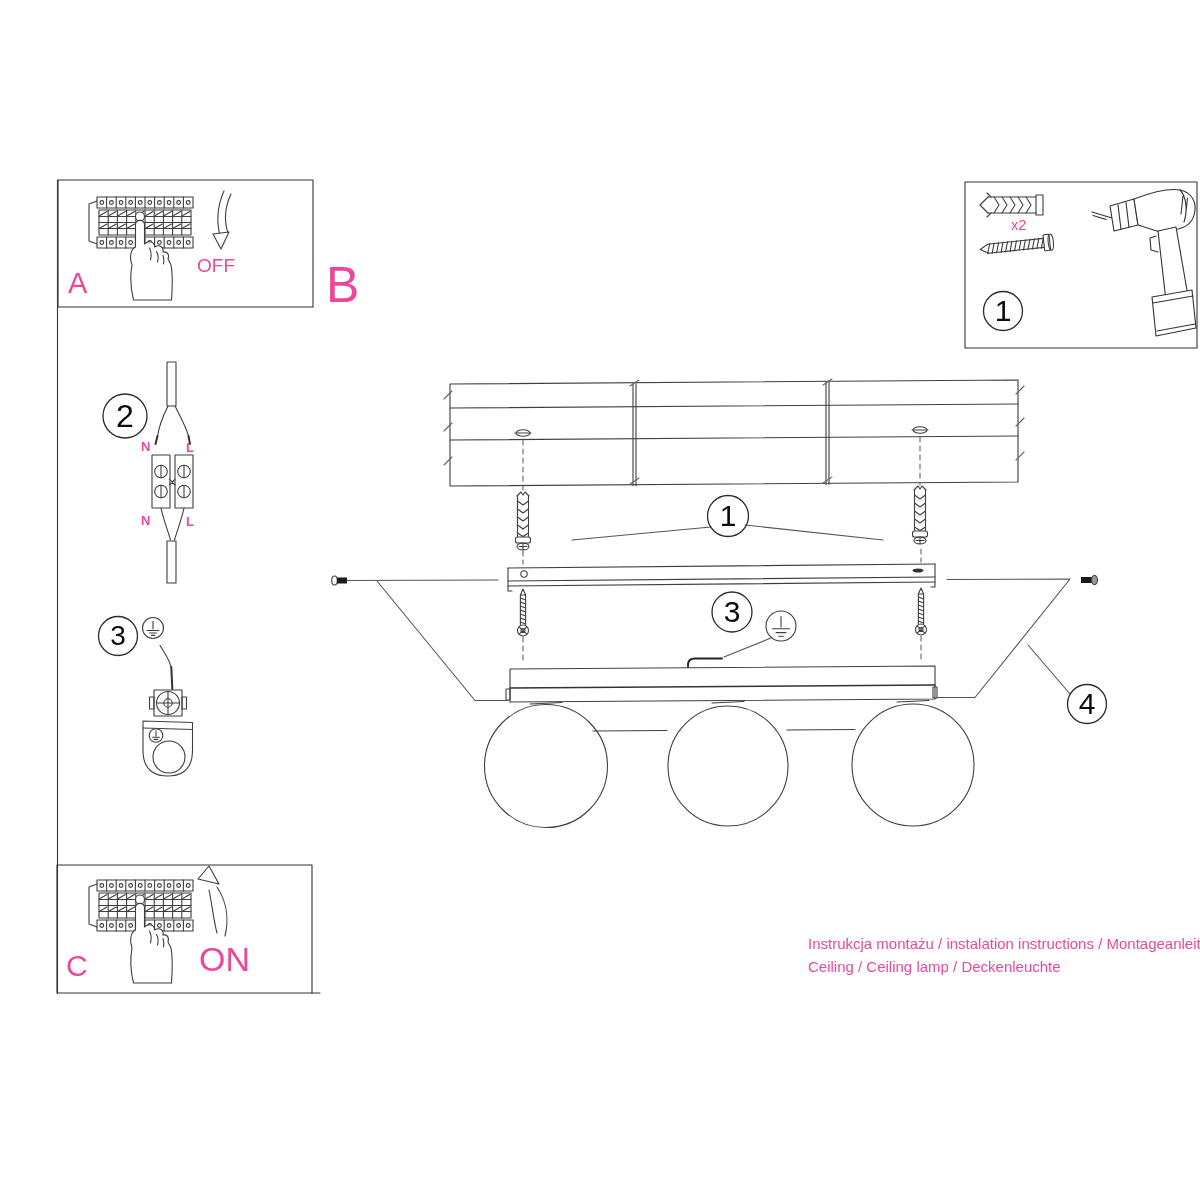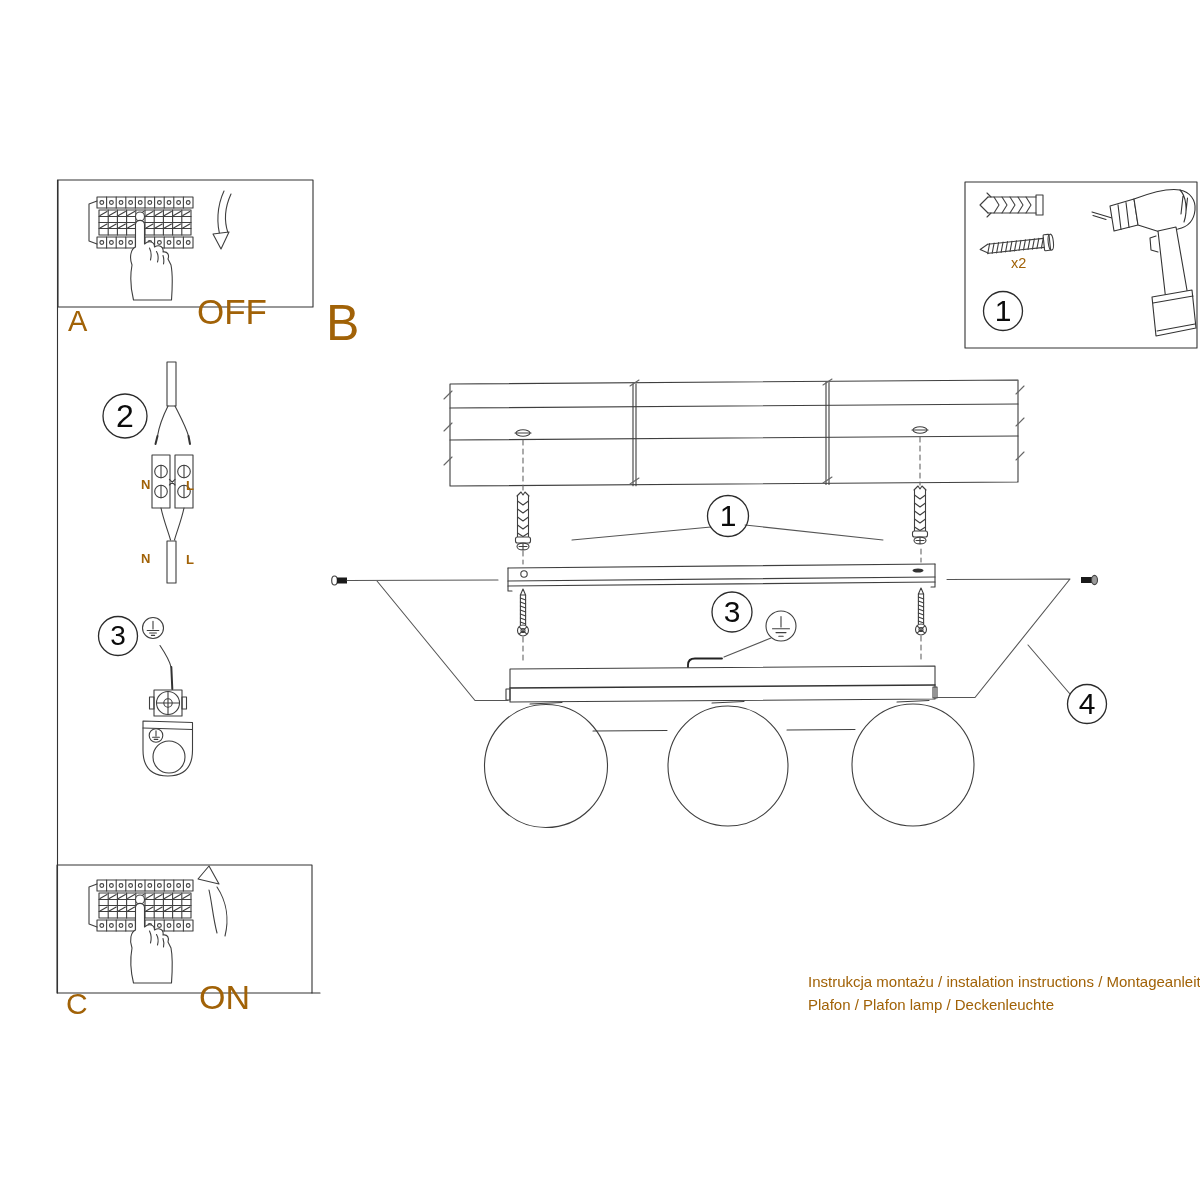--- a/index.html
+++ b/index.html
@@ -1,19 +1,19 @@
 <!DOCTYPE html>
 <html><head>
 <meta charset="utf-8">
 <style>
   html,body{margin:0;padding:0;background:#fff;}
   .sheet{position:relative;width:1200px;height:1200px;background:#fff;overflow:hidden;
          font-family:"Liberation Sans",sans-serif;color:#0b0b0b;}
   .sheet svg{position:absolute;left:0;top:0;}
-  .lbl{position:absolute;white-space:nowrap;color:#a16207;line-height:1;margin-top:38px;}
+  .lbl{position:absolute;white-space:nowrap;color:#ec4899;line-height:1;}
   .num{position:absolute;transform:translate(-50%,-50%);color:#0b0b0b;line-height:1;}
 </style>
 </head>
 <body>
 
 <div class="sheet">
 
 <svg width="1200" height="1200" viewBox="0 0 1200 1200" fill="none" stroke="#3f3f3f" stroke-width="1.1" stroke-linecap="round" stroke-linejoin="round">
 
   <defs>
@@ -257,36 +257,36 @@
   <g stroke="#555">
     <path d="M347,580.5 L498,580 M377,581 L475,700.5 L508,700.5"></path>
     <path d="M947,579.5 L1070,579 L975,697.5 L937,697.5"></path>
     <path d="M1028,645 L1070,694"></path>
   </g>
   <circle cx="1087" cy="704" r="19.5" stroke="#2b2b2b" stroke-width="1.3"></circle>
 
 </svg>
 
 <span class="lbl" style="left:68px;top:269px;font-size:29px">A</span>
-<span class="lbl" style="left:197px;top:256px;font-size:35px">OFF</span>
+<span class="lbl" style="left:197px;top:256px;font-size:19px">OFF</span>
 <span class="lbl" style="left:326px;top:260px;font-size:50px">B</span>
 <span class="lbl" style="left:66px;top:951px;font-size:30px">C</span>
 <span class="lbl" style="left:199px;top:942px;font-size:34px">ON</span>
 
 <span class="num" style="left:1003px;top:311px;font-size:30px">1</span>
 <span class="lbl" style="left:1011px;top:218px;font-size:14.5px">x2</span>
 
 <span class="num" style="left:125px;top:416px;font-size:32px">2</span>
 <span class="lbl" style="left:141px;top:440px;font-size:13px;font-weight:bold">N</span>
 <span class="lbl" style="left:186px;top:441px;font-size:13px;font-weight:bold">L</span>
 <span class="lbl" style="left:141px;top:514px;font-size:13px;font-weight:bold">N</span>
 <span class="lbl" style="left:186px;top:515px;font-size:13px;font-weight:bold">L</span>
 
 <span class="num" style="left:118px;top:636px;font-size:28px">3</span>
 
 <span class="num" style="left:728px;top:516px;font-size:30px">1</span>
 <span class="num" style="left:732px;top:612px;font-size:30px">3</span>
 <span class="num" style="left:1087px;top:704px;font-size:30px">4</span>
 
 <span class="lbl" style="left:808px;top:936px;font-size:15px">Instrukcja montażu / instalation instructions / Montageanleitung</span>
-<span class="lbl" style="left:808px;top:959px;font-size:15px">Plafon / Plafon lamp / Deckenleuchte</span>
+<span class="lbl" style="left:808px;top:959px;font-size:15px">Ceiling / Ceiling lamp / Deckenleuchte</span>
 
 </div>
 
 </body></html>

